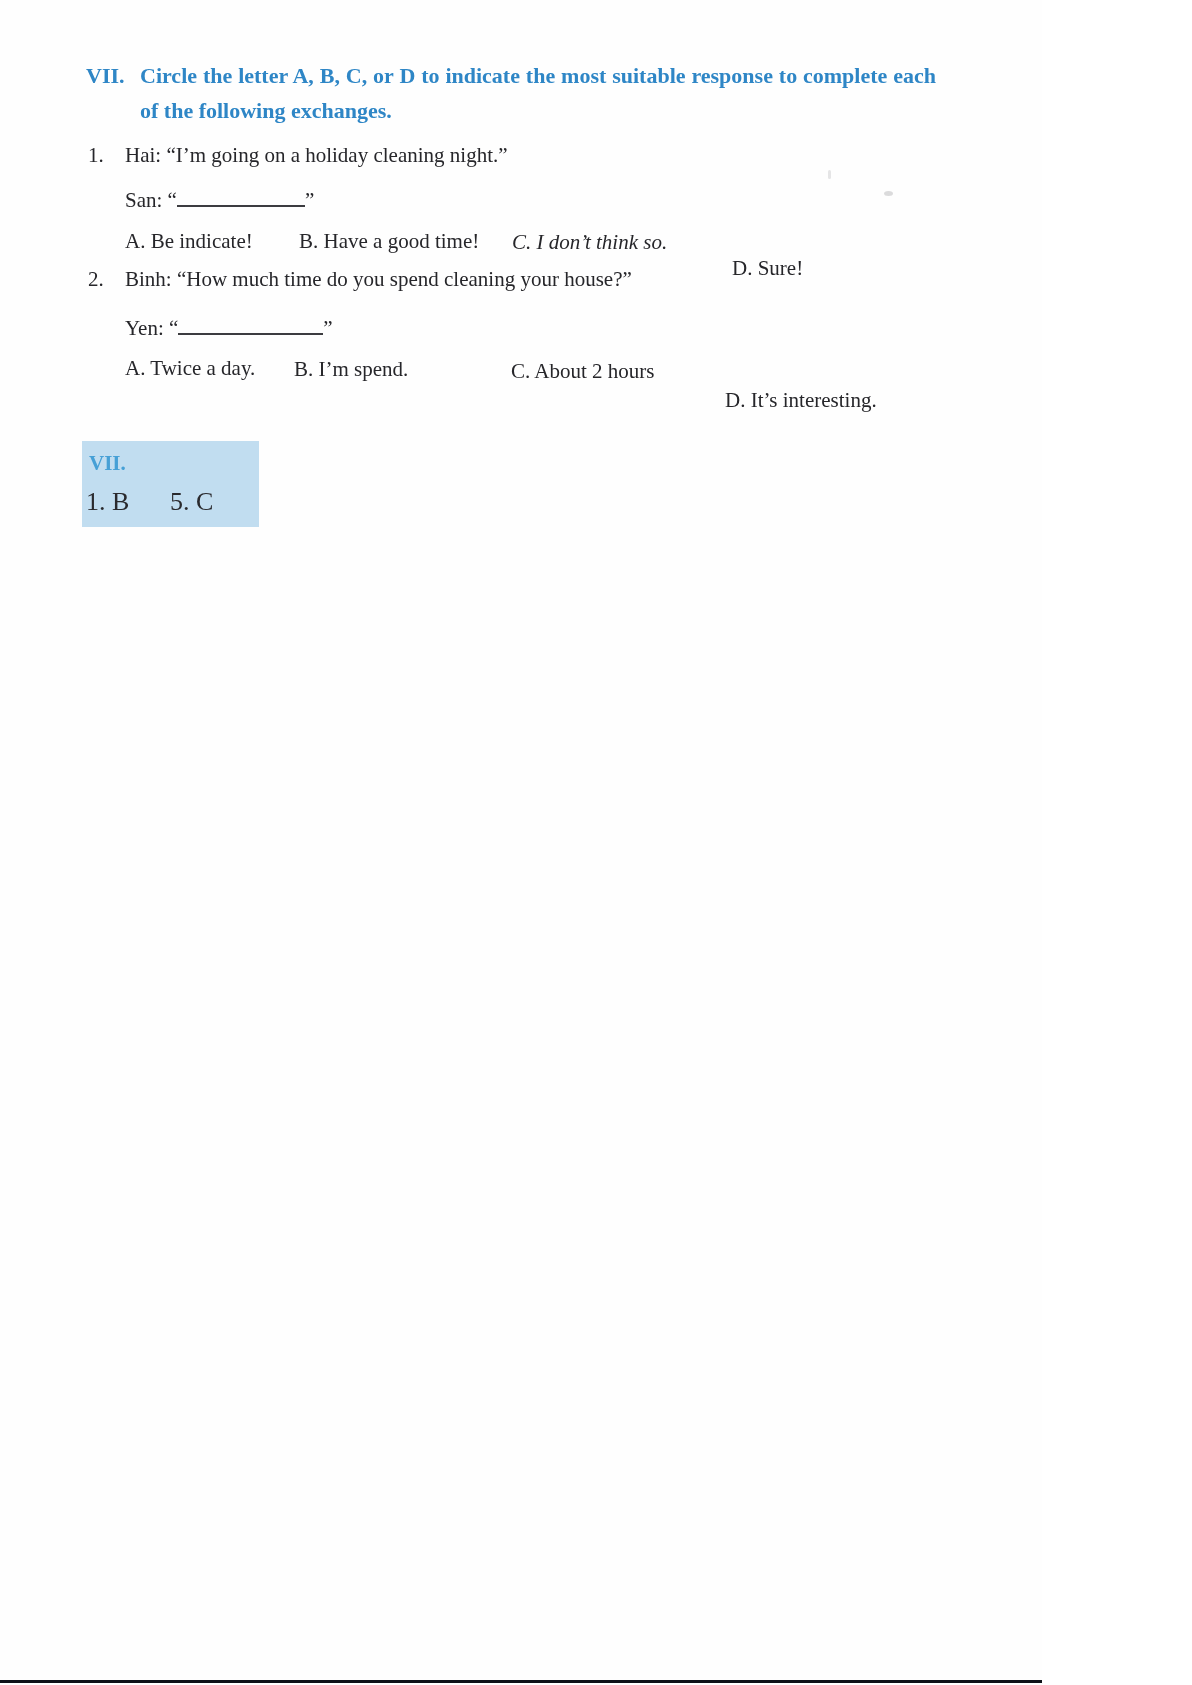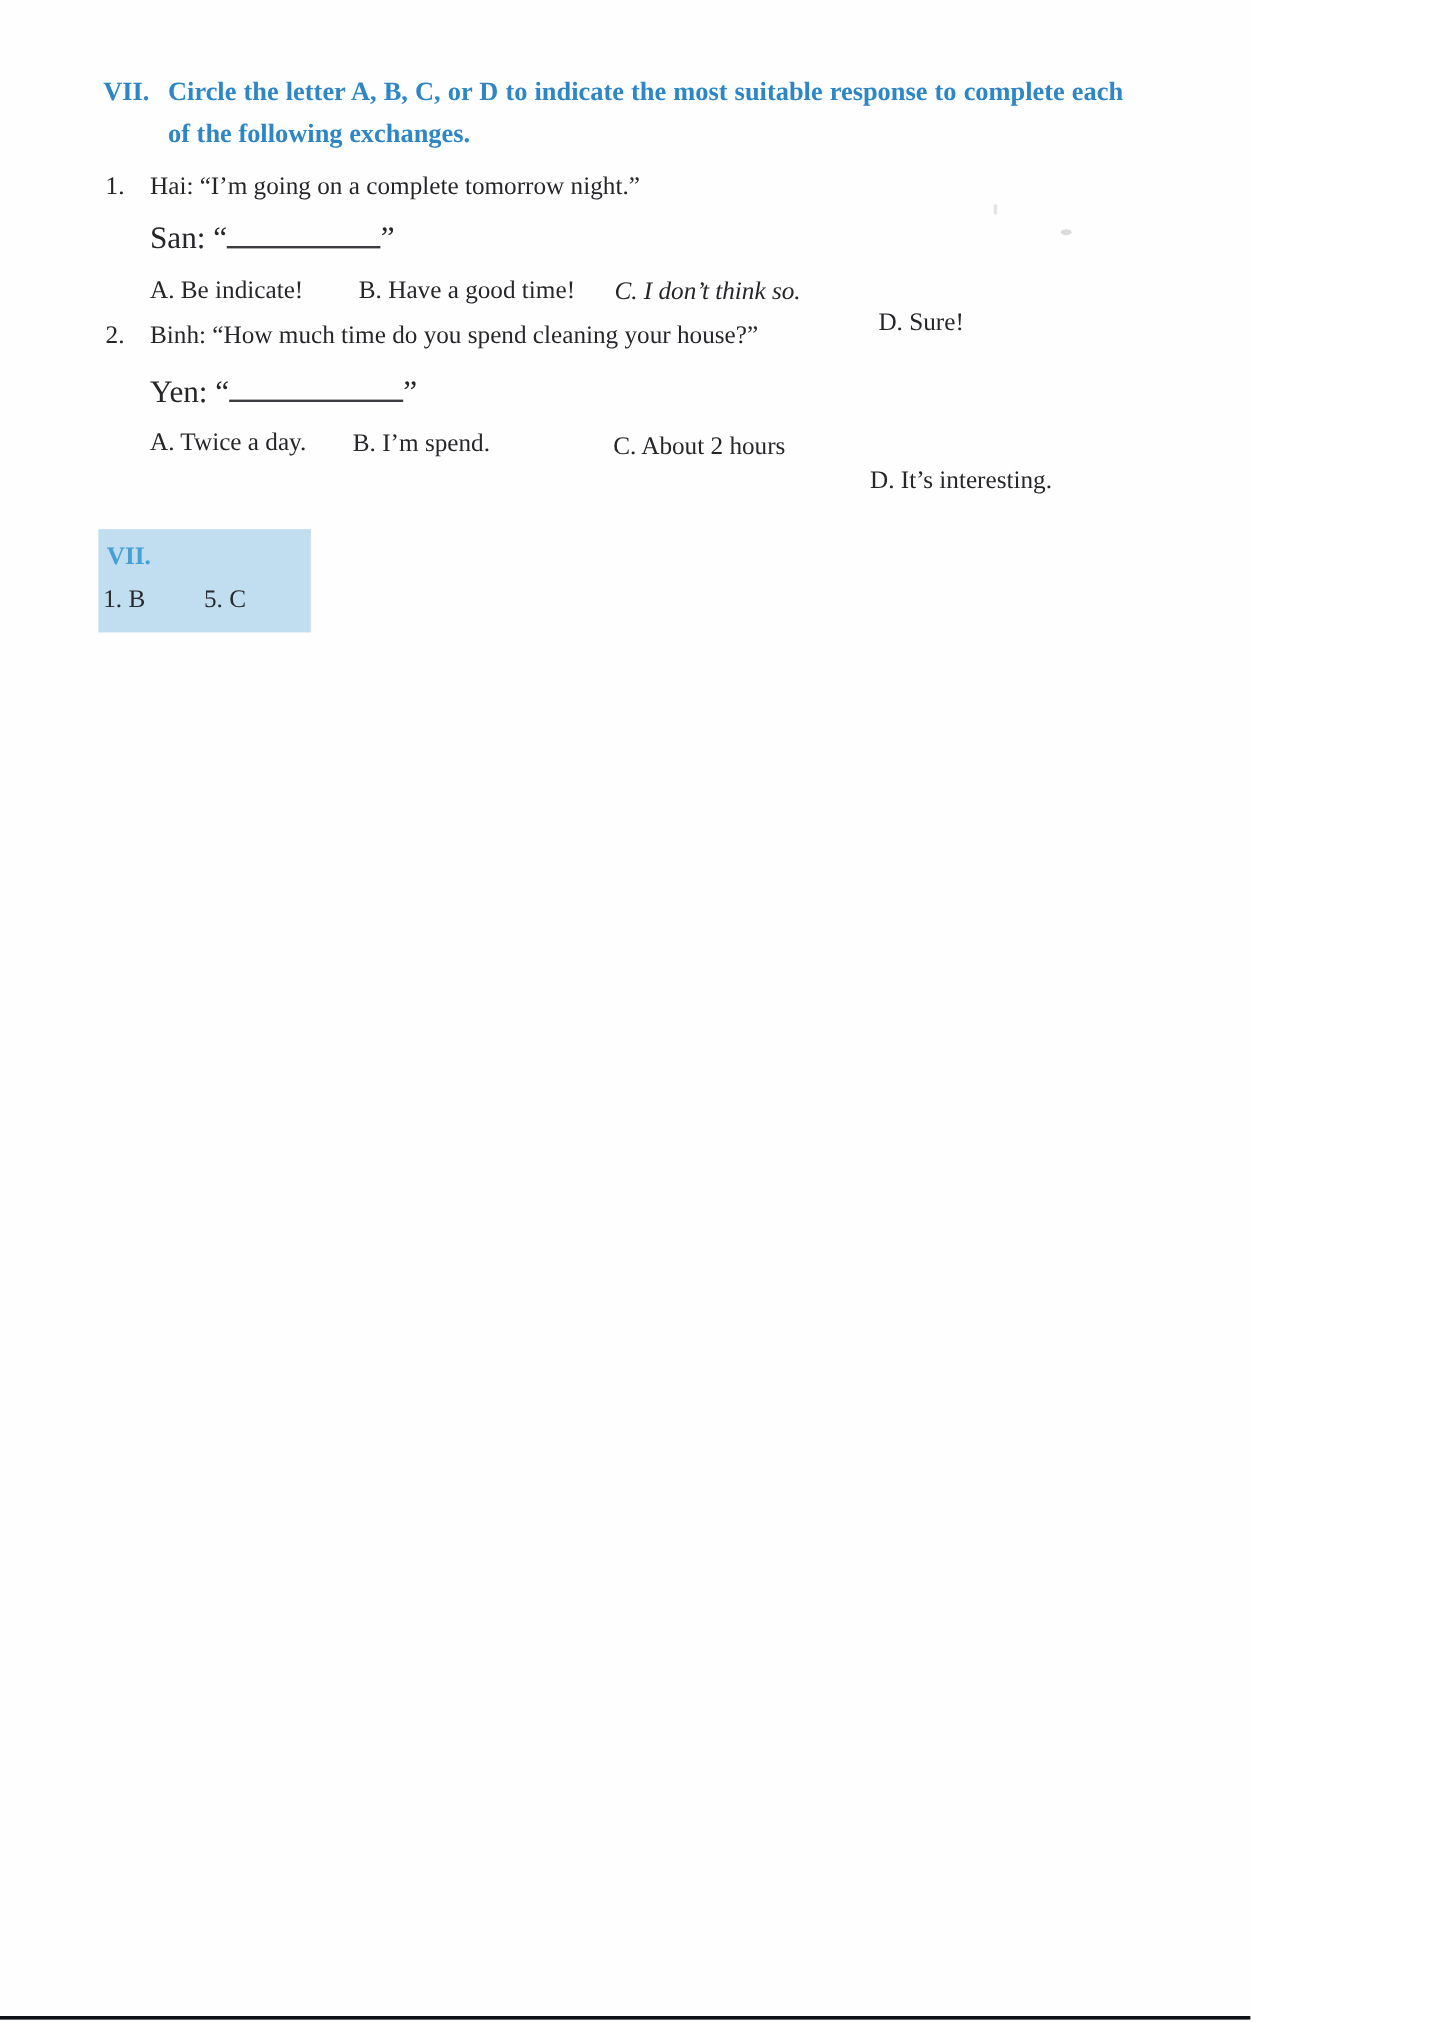--- a/index.html
+++ b/index.html
@@ -44,21 +44,21 @@
     display: flex;
     font-size: 21px;
     line-height: 26px;
   }
   .q-num { width: 37px; flex: 0 0 37px; }
   .q-row.q1 { left: 88px; top: 142px; }
   .q-row.q2 { left: 88px; top: 266px; }
 
   .resp-row {
     position: absolute;
-    font-size: 26px;
+    font-size: 21px;
     line-height: 26px;
     white-space: nowrap;
   }
   .resp-row.r1 { left: 125px; top: 181px; }
   .resp-row.r2 { left: 125px; top: 309px; text-align: center; }
   .blank {
     display: inline-block;
     height: 24px;
     border-bottom: 2px solid #3c3c40;
     vertical-align: baseline;
@@ -96,21 +96,21 @@
     top: 10px;
     font-size: 21px;
     font-weight: bold;
     color: var(--box-label-blue, #46a0d6);
   }
   .ak-answers {
     position: absolute;
     left: 4px;
     top: 46px;
     width: 168px;
-    font-size: 21px;
+    font-size: 26px;
     color: #2a2a2e;
   }
   .ak-answers .a2 { position: absolute; left: 84px; top: 0; }
 
   
   .artifact-1 {
     position: absolute;
     left: 828px; top: 170px;
     width: 3px; height: 9px;
     background: #9a9aa0;
@@ -151,21 +151,21 @@
 
 <div class="page">
 
   <div class="heading">
     <span class="heading-number">VII.</span>
     <span class="heading-text">Circle the letter A, B, C, or D to indicate the most suitable response to complete each of the following exchanges.</span>
   </div>
 
   <div class="q-row q1">
     <span class="q-num">1.</span>
-    <span class="q-text">Hai: “I’m going on a complete tomorrow night.”</span>
+    <span class="q-text">Hai: “I’m going on a holiday cleaning night.”</span>
   </div>
   <div class="resp-row r1">
     <span>San: “</span><span class="blank b1"></span><span>”</span>
   </div>
   <div class="row1">
     <span class="opt oa">A. Be indicate!</span>
     <span class="opt ob">B. Have a good time!</span>
     <span class="opt oc">C. I don’t think so.</span>
     <span class="opt od">D. Sure!</span>
   </div>

